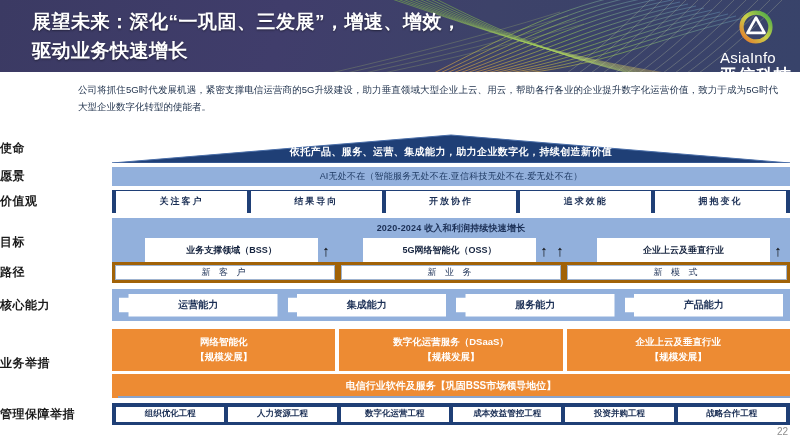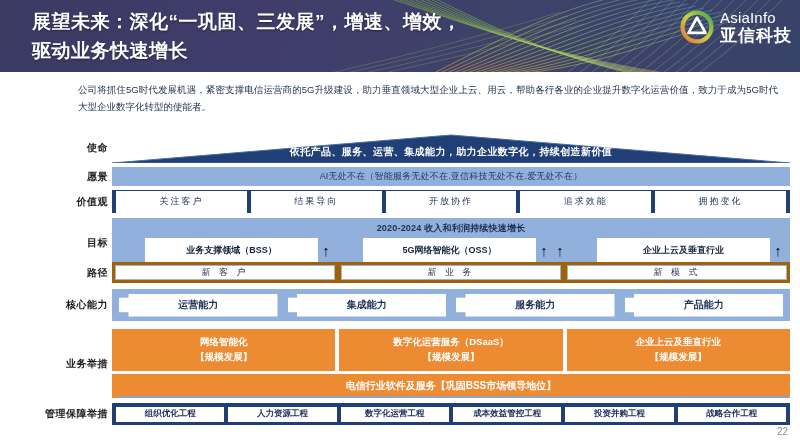--- a/index.html
+++ b/index.html
@@ -31,20 +31,21 @@
     letter-spacing: 0.5px;
     text-shadow: 0 1px 2px rgba(0,0,0,.45);
     white-space: pre-line;
     z-index: 5;
   }
   .logo {
     position: absolute;
     right: 8px; top: 10px;
     display: flex; align-items: center; gap: 6px;
     z-index: 6;
+    flex-direction: column;
   }
   .logo-mark { width: 34px; height: 34px; flex: 0 0 34px; }
   .logo-text { display: flex; flex-direction: column; line-height: 1; }
   .logo-en { color: #ffffff; font-size: 15px; letter-spacing: .2px; }
   .logo-cn { color: #ffffff; font-size: 17px; font-weight: bold; letter-spacing: 1px; margin-top: 2px; }
 
   
   .intro {
     position: absolute;
     left: 78px; top: 82px;
@@ -53,22 +54,22 @@
     font-size: 9.5px;
     line-height: 1.75;
     text-align: justify;
   }
 
   
   .board { position: absolute; left: 0; top: 133px; width: 800px; height: 300px; }
   .row { position: absolute; left: 0; width: 800px; display: flex; align-items: center; }
   .rlabel {
     width: 112px; flex: 0 0 112px;
-    text-align: right; padding-right: 4px;
-    color: #1b1b1b; font-size: 10px; font-weight: bold;
+    text-align: left; padding-right: 4px;
+    color: #1b1b1b; font-size: 12px; font-weight: bold;
     letter-spacing: .5px;
     position: relative;
   }
   .rbody { flex: 1 1 auto; margin-right: 10px; position: relative; }
 
   
   .mission-wrap { height: 30px; position: relative; }
   .mission-tri { position: absolute; inset: 0; }
   .mission-txt {
     position: absolute; inset: 0;
@@ -86,21 +87,21 @@
 
   
   .values-bar {
     height: 23px; background: #1f3f76;
     display: flex; align-items: center; justify-content: space-between;
     padding: 0 4px; gap: 4px;
   }
   .values-bar .cell {
     flex: 1 1 0; height: 22px; background: #ffffff;
     display: flex; align-items: center; justify-content: center;
-    color: #1b2f55; font-size: 9px; font-weight: normal; letter-spacing: 2px;
+    color: #1b2f55; font-size: 9px; font-weight: bold; letter-spacing: 2px;
   }
 
   
   .goals-box { background: #92b0dc; padding: 3px 4px 4px; }
   .goals-title {
     text-align: center; color: #1b2f55;
     font-size: 9px; font-weight: bold; letter-spacing: .2px;
     padding: 1px 0 3px;
   }
   .goals-cells { display: flex; align-items: center; gap: 0; }

